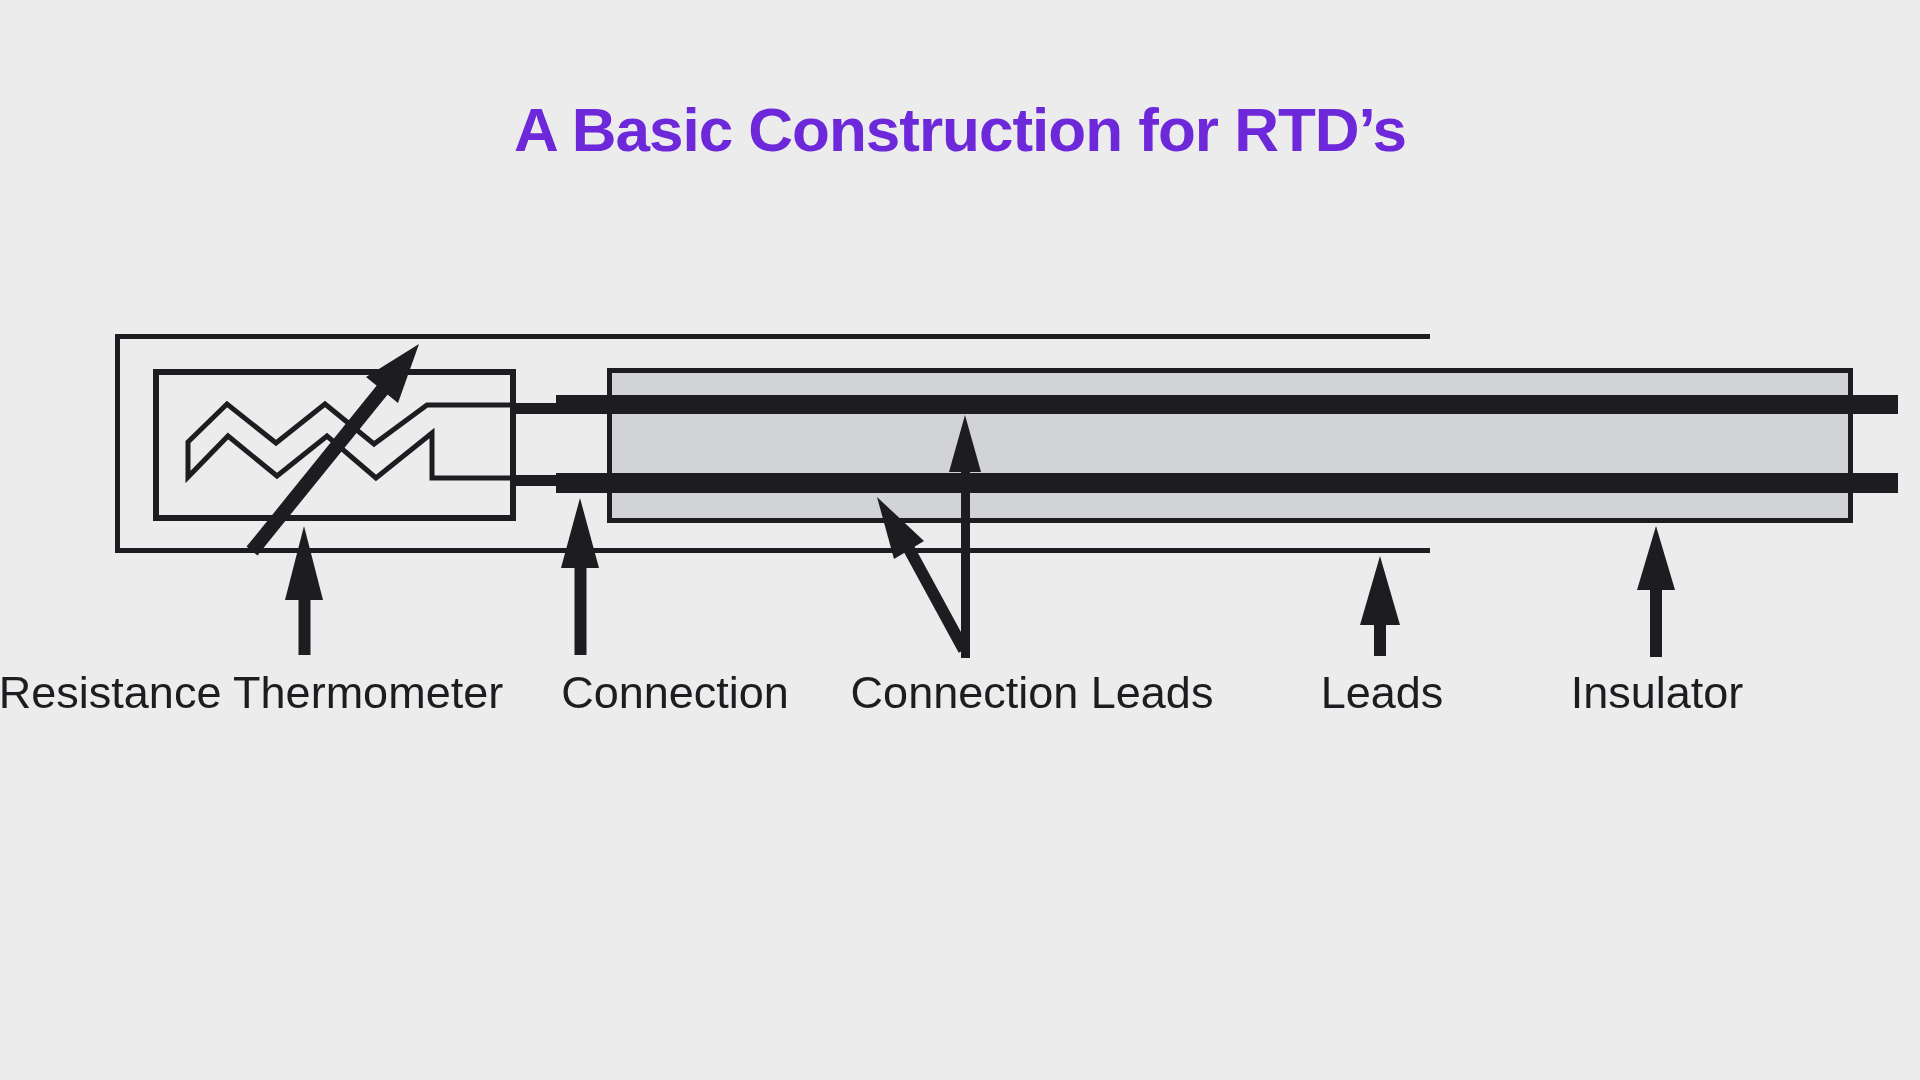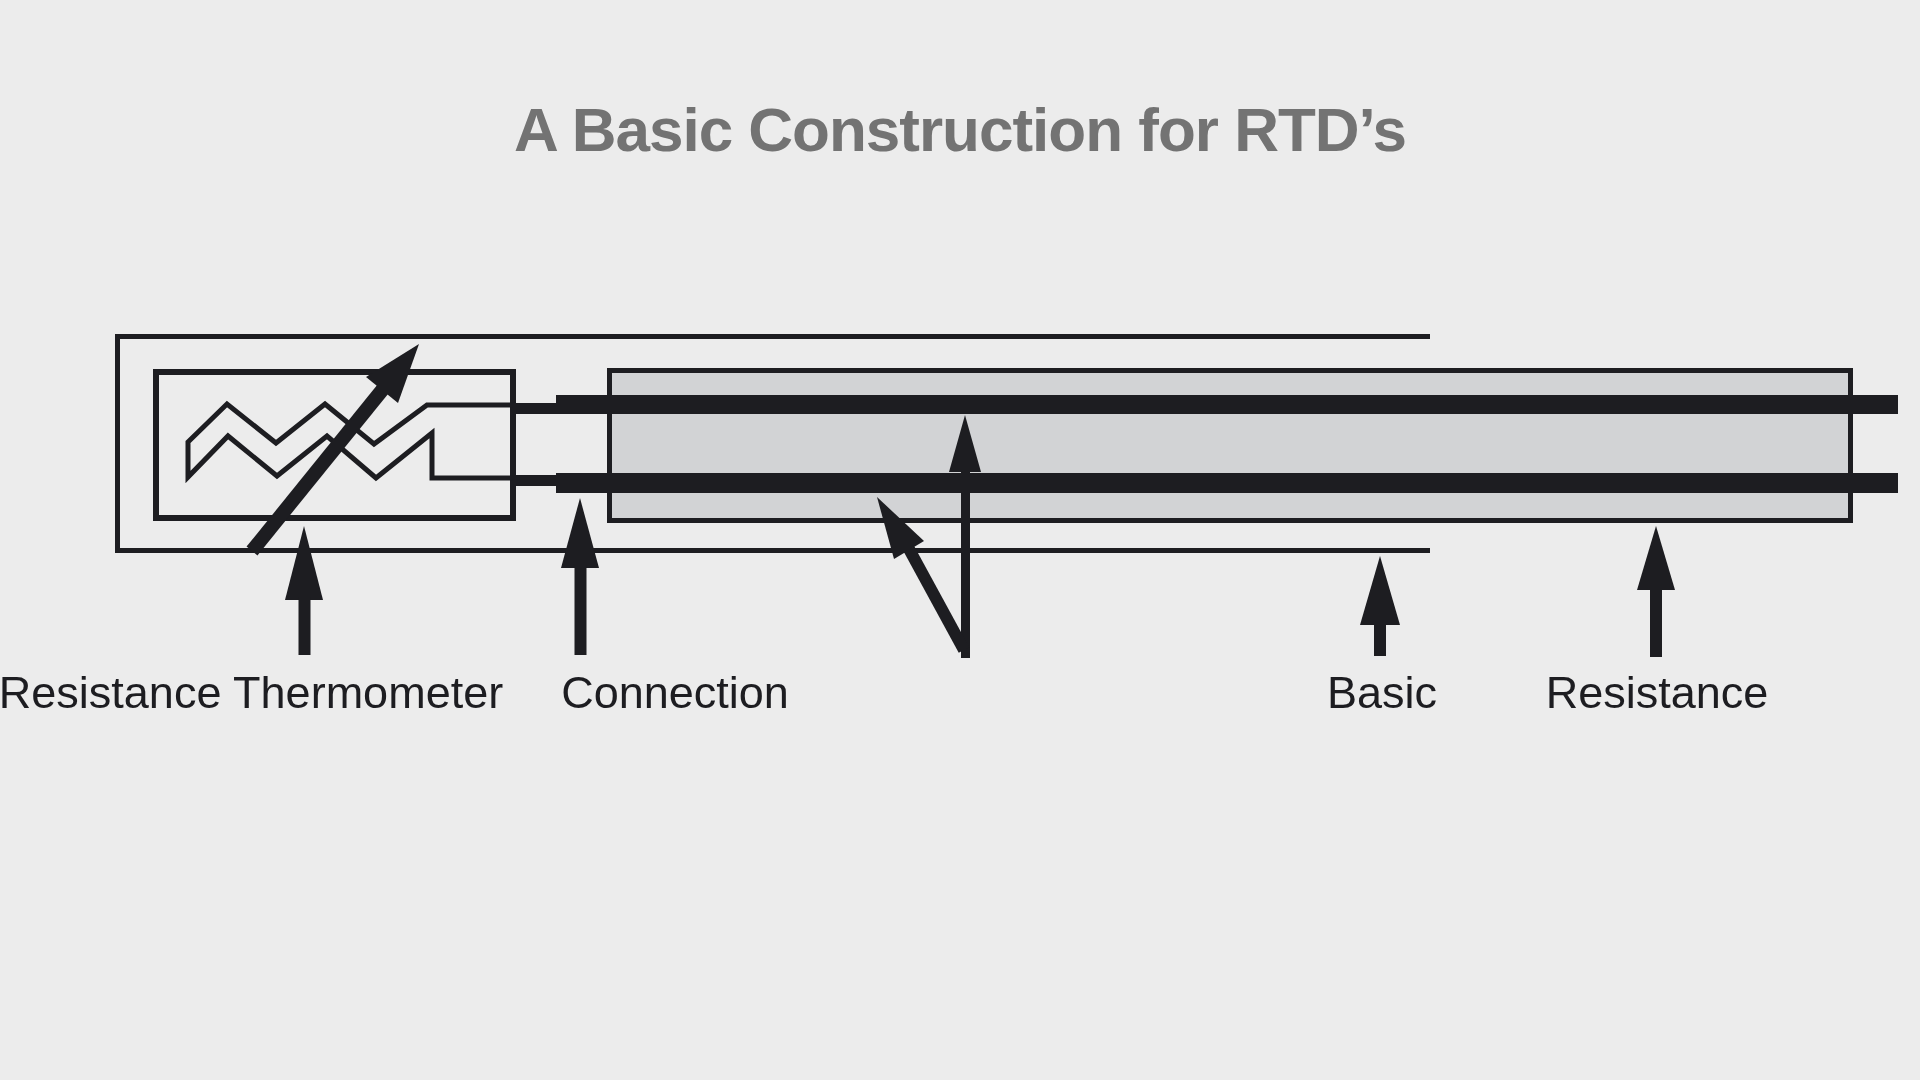--- a/index.html
+++ b/index.html
@@ -16,21 +16,21 @@
     transform:translateX(-50%);
     font-size:45px;color:#1d1d21;line-height:1.12;
     text-align:right;white-space:nowrap;
   }
 </style>
 </head>
 <body style="background: rgb(236, 236, 236);">
 
 <div class="stage">
 
-  <div class="title" style="color: #737373;">A Basic Construction for RTD’s</div>
+  <div class="title" style="color: #6d28d9;">A Basic Construction for RTD’s</div>
 
   <svg class="diagram-svg" viewBox="0 0 1920 1080" xmlns="http://www.w3.org/2000/svg">
 
     <rect x="609.5" y="370.5" width="1241" height="150" fill="#d2d3d5" stroke="#1d1d21" stroke-width="5"></rect>
 
     <path d="M 1430 336.5 L 117.5 336.5 L 117.5 550.5 L 1430 550.5" fill="none" stroke="#1d1d21" stroke-width="5"></path>
 
     <rect x="156" y="372" width="357" height="146" fill="none" stroke="#1d1d21" stroke-width="6"></rect>
 
     <path d="M 516 405 L 427 405 L 374 444 L 325 404 L 276 443 L 227 404 L 188 442 L 188 477 L 228 436 L 277 476 L 327 436 L 376 478 L 432 433 L 432 478 L 516 478" fill="none" stroke="#1d1d21" stroke-width="5" stroke-linejoin="miter"></path>
@@ -63,22 +63,25 @@
   </svg>
 
   <div class="lbl" style="left:251px">
     <span>Resistance Thermometer</span>
   </div>
 
   <div class="lbl" style="left:675px">
     <span style="display:block">Connection</span>
   </div>
 
+  <div class="lbl" style="left:1032px">
+    <span>Connection Leads</span>
+  </div>
 
   <div class="lbl" style="left:1382px">
-    <span>Basic</span>
+    <span>Leads</span>
   </div>
 
   <div class="lbl" style="left:1657px">
-    <span>Resistance</span>
+    <span>Insulator</span>
   </div>
 
 </div>
 
 </body></html>

